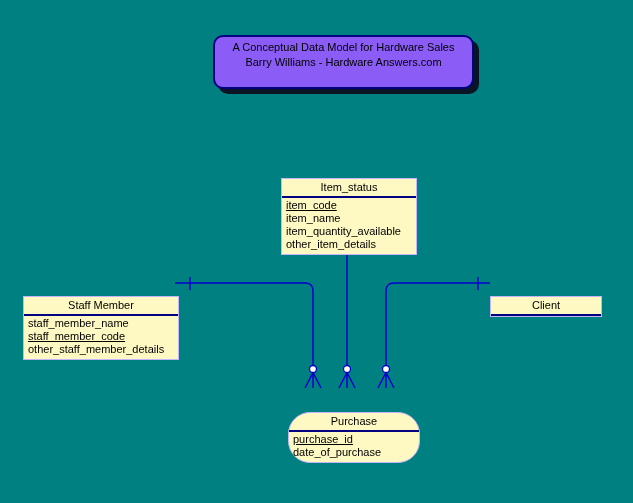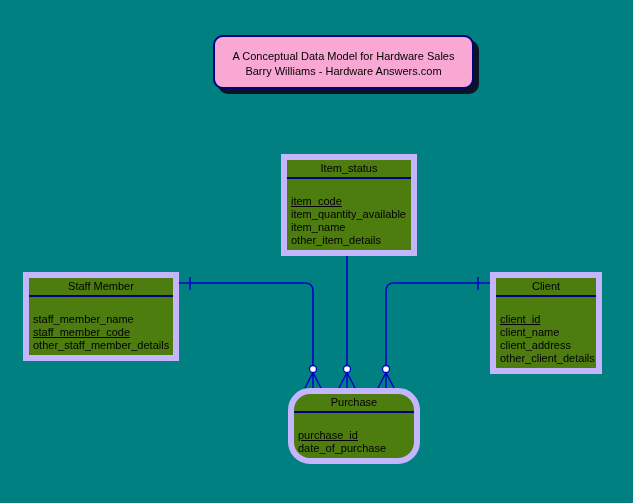--- a/index.html
+++ b/index.html
@@ -12,53 +12,54 @@
     width:633px;
     height:503px;
     background:#008080;
     overflow:hidden;
   }
   
   .title-box{
     position:absolute;
     left:213px; top:35px;
     width:261px; height:54px;
-    background:#f9a8d4;
+    background:#8b5cf6;
     border:2px solid #000080;
     border-radius:10px;
     box-shadow:5px 5px 0 #0a1424;
     box-sizing:border-box;
     text-align:center;
-    padding-top:12px;
+    padding-top:3px;
   }
   .title-box .tline{
     font-size:11px;
     line-height:15px;
     color:#000000;
     white-space:nowrap;
   }
   
   .entity{
     position:absolute;
-    background:#4d7c0f;
-    border:6px solid #c4b5fd;
+    background:#fef9c3;
+    border:1px solid #c4b5fd;
     box-sizing:border-box;
     color:#000000;
+    margin-top:24px;
   }
   .entity .eheader{
     height:17px;
     line-height:17px;
     text-align:center;
     font-size:11px;
     border-bottom:2px solid #000080;
     white-space:nowrap;
     overflow:hidden;
   }
   .entity .ebody{
-    padding:16px 0 3px 0;
+    padding:1px 0 3px 0;
   }
   .entity .attr{
     font-size:11px;
     line-height:13px;
     padding-left:4px;
     white-space:nowrap;
   }
   .entity .attr.pk{
     text-decoration:underline;
   }
@@ -115,43 +116,37 @@
 
   <div class="title-box">
     <div class="tline">A Conceptual Data Model for Hardware Sales</div>
     <div class="tline">Barry Williams - Hardware Answers.com</div>
   </div>
 
   <div class="entity" id="ent-item-status">
     <div class="eheader">Item_status</div>
     <div class="ebody">
       <div class="attr pk">item_code</div>
+      <div class="attr">item_name</div>
       <div class="attr">item_quantity_available</div>
-      <div class="attr">item_name</div>
       <div class="attr">other_item_details</div>
     </div>
   </div>
 
   <div class="entity" id="ent-staff">
     <div class="eheader">Staff Member</div>
     <div class="ebody">
       <div class="attr">staff_member_name</div>
       <div class="attr pk">staff_member_code</div>
       <div class="attr">other_staff_member_details</div>
     </div>
   </div>
 
   <div class="entity" id="ent-client">
     <div class="eheader">Client</div>
-    <div class="ebody">
-      <div class="attr pk">client_id</div>
-      <div class="attr">client_name</div>
-      <div class="attr">client_address</div>
-      <div class="attr">other_client_details</div>
-    </div>
   </div>
 
   <div class="entity" id="ent-purchase">
     <div class="eheader">Purchase</div>
     <div class="ebody">
       <div class="attr pk">purchase_id</div>
       <div class="attr">date_of_purchase</div>
     </div>
   </div>
 

